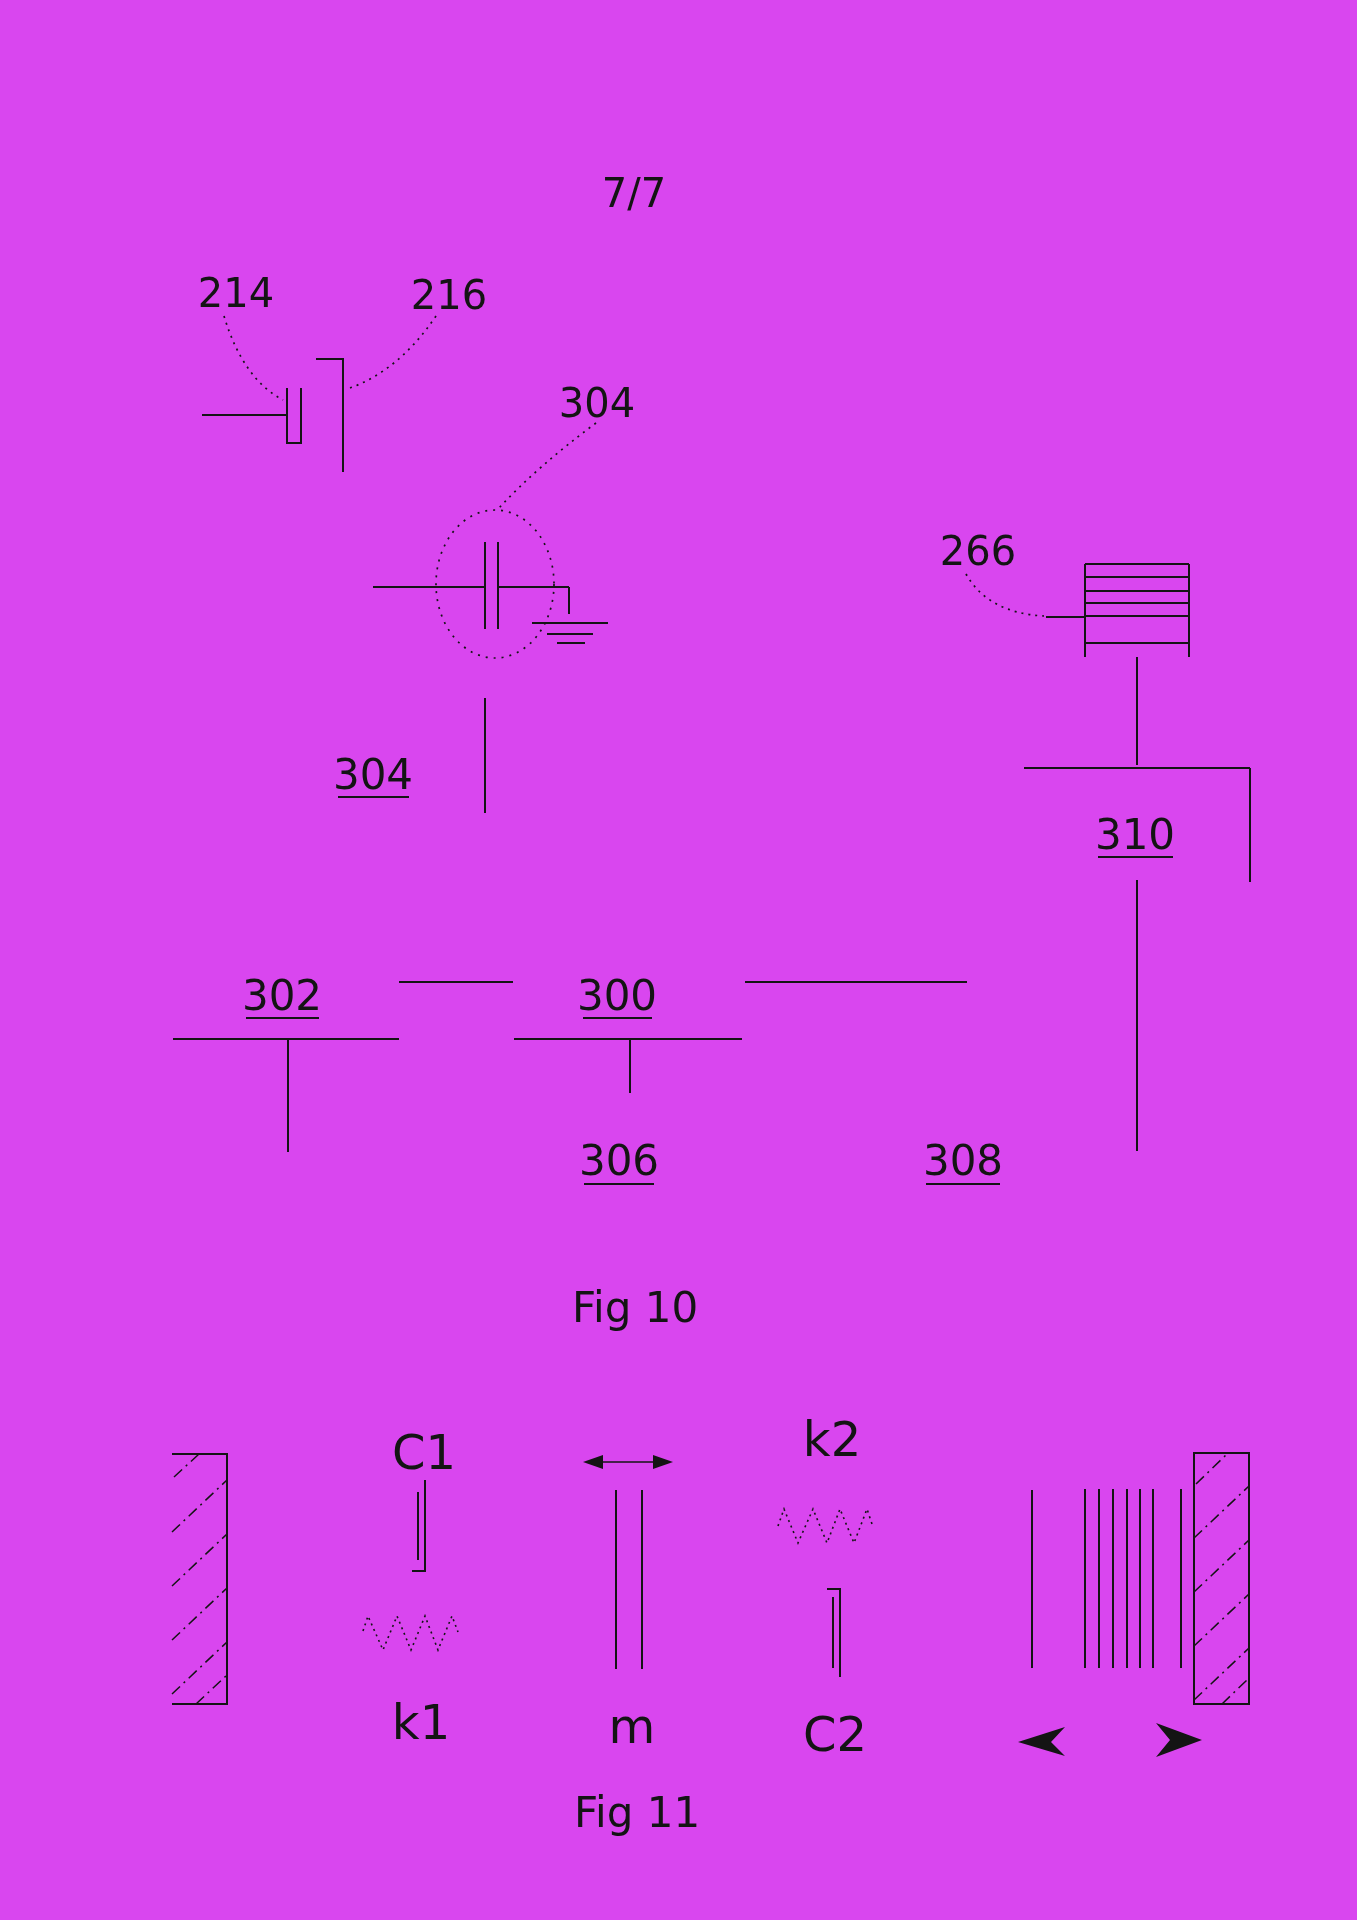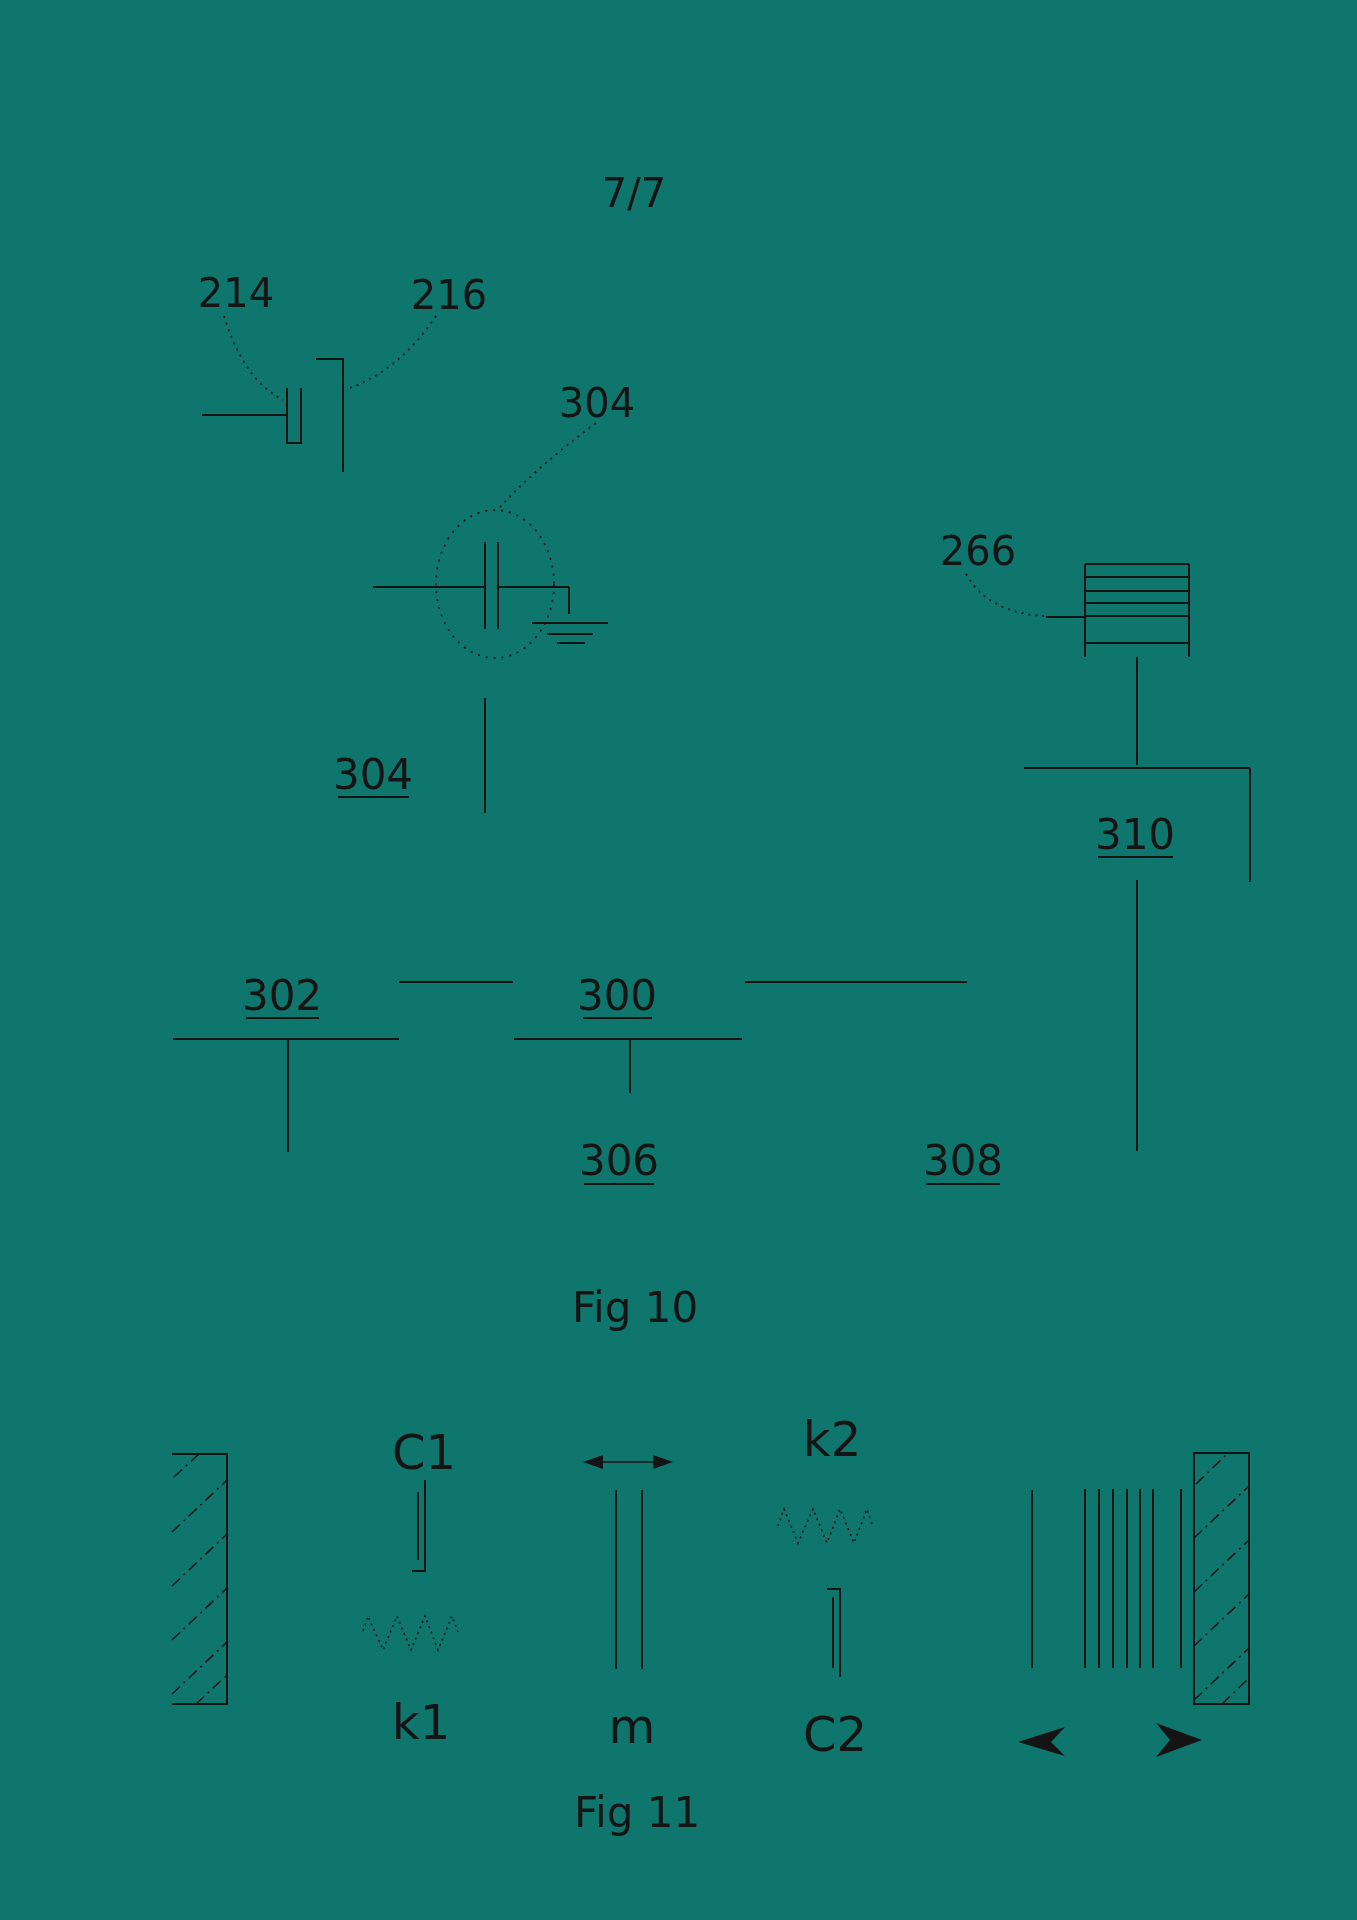--- a/index.html
+++ b/index.html
@@ -1,16 +1,16 @@
 <!DOCTYPE html>
 <html><head>
 <meta charset="utf-8">
 <style>
   html,body{margin:0;padding:0;background:#ffffff;}
-  .sheet{position:relative;width:1357px;height:1920px;background:#0f766e;overflow:hidden;}
+  .sheet{position:relative;width:1357px;height:1920px;background:#d946ef;overflow:hidden;}
   svg{display:block;}
   svg *{vector-effect:non-scaling-stroke;}
   .stroke{stroke:#141414;fill:none;stroke-width:2;stroke-linecap:butt;}
   .thin{stroke:#141414;fill:none;stroke-width:1.6;}
   .dotted{stroke:#141414;fill:none;stroke-width:1.7;stroke-dasharray:2 5;}
   .dotcirc{stroke:#141414;fill:none;stroke-width:1.7;stroke-dasharray:2 6;}
   .spring{stroke:#141414;fill:none;stroke-width:1.6;stroke-dasharray:2 4;stroke-linejoin:miter;}
   .hatch{stroke:#141414;fill:none;stroke-width:1.5;stroke-dasharray:11 5 2 5;}
   .solidfill{fill:#141414;stroke:none;}
   text{fill:#141414;font-family:"DejaVu Sans","Liberation Sans",sans-serif;text-anchor:middle;}

